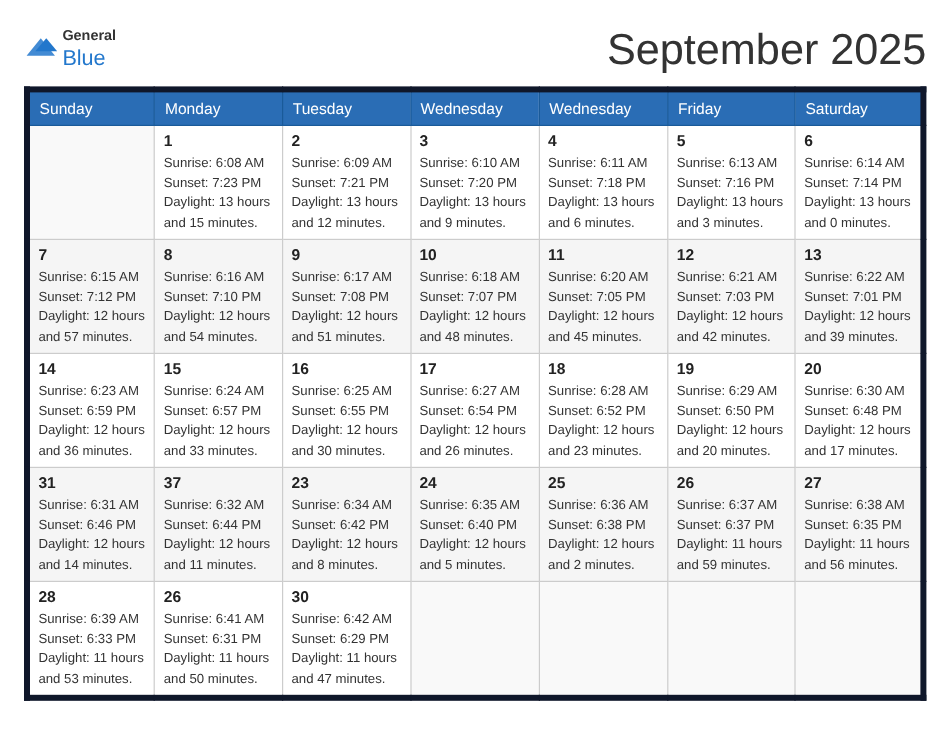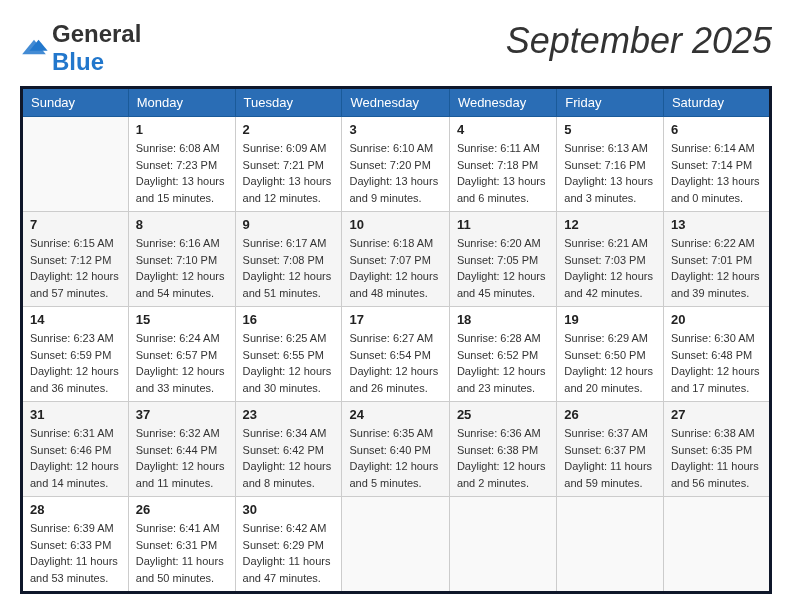--- a/index.html
+++ b/index.html
@@ -20,35 +20,34 @@
       display: flex;
       align-items: center;
       gap: 4px;
     }
     .logo-icon {
       width: 28px;
       height: 20px;
     }
     .title-block {
       text-align: right;
-      font-style: italic;
     }
     .month-year {
       font-size: 36px;
       font-weight: normal;
       color: #333;
     }
     .location {
       font-size: 15px;
       color: #555;
     }
     .calendar {
       width: 100%;
       border-collapse: collapse;
-      border: 3px solid #0f172a;
+      border: 5px solid #0f172a;
     }
     .calendar th {
       background-color: #2a6db5;
       color: #fff;
       font-size: 13px;
       padding: 6px 8px;
       text-align: left;
       border: 1px solid #1a5a99;
       font-weight: normal;
     }
@@ -82,22 +81,22 @@
 </head>
 <body>
 
 <div class="header">
   <div class="logo">
     <svg class="logo-icon" viewBox="0 0 30 22" width="30" height="22">
       <polygon points="15,2 28,18 2,18" fill="#2277cc" opacity="0.85"></polygon>
       <polygon points="20,2 30,14 10,14" fill="#2277cc"></polygon>
     </svg>
     <div>
-      <span style="font-size:24px;font-weight:bold;color:#333;">General</span><br>
-      <span style="font-size:24px;font-weight:bold;color:#2277cc;">Blue</span>
+      <span style="font-size:12px;font-weight:bold;color:#333;">General</span><br>
+      <span style="font-size:18px;font-weight:normal;color:#2277cc;">Blue</span>
     </div>
   </div>
   <div class="title-block">
     <div class="month-year">September 2025</div>
   </div>
 </div>
 
 <table class="calendar">
   <thead>
     <tr>

